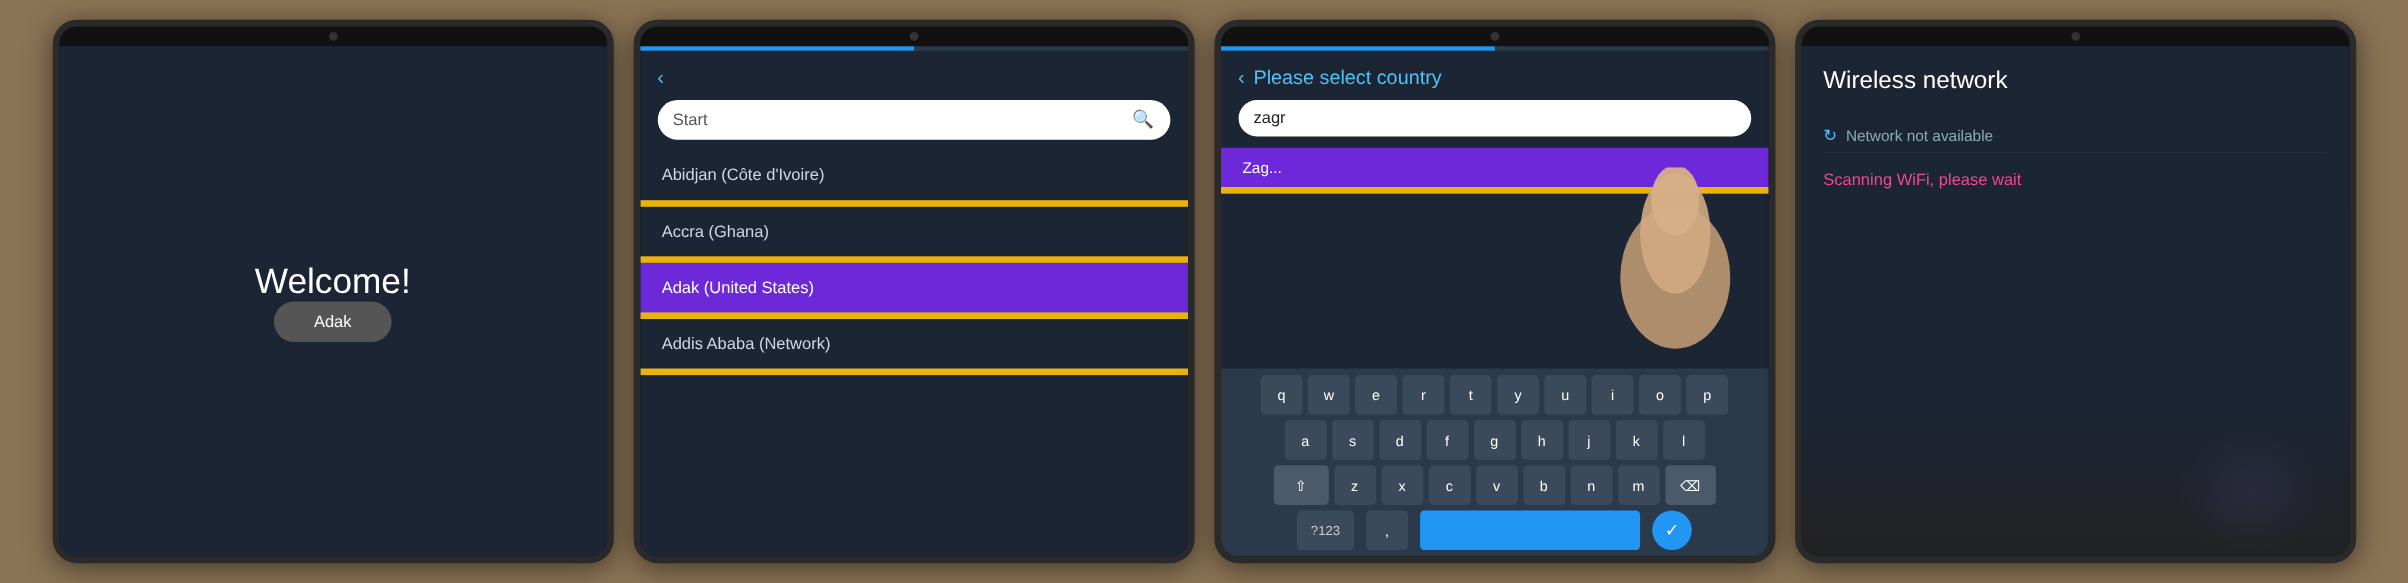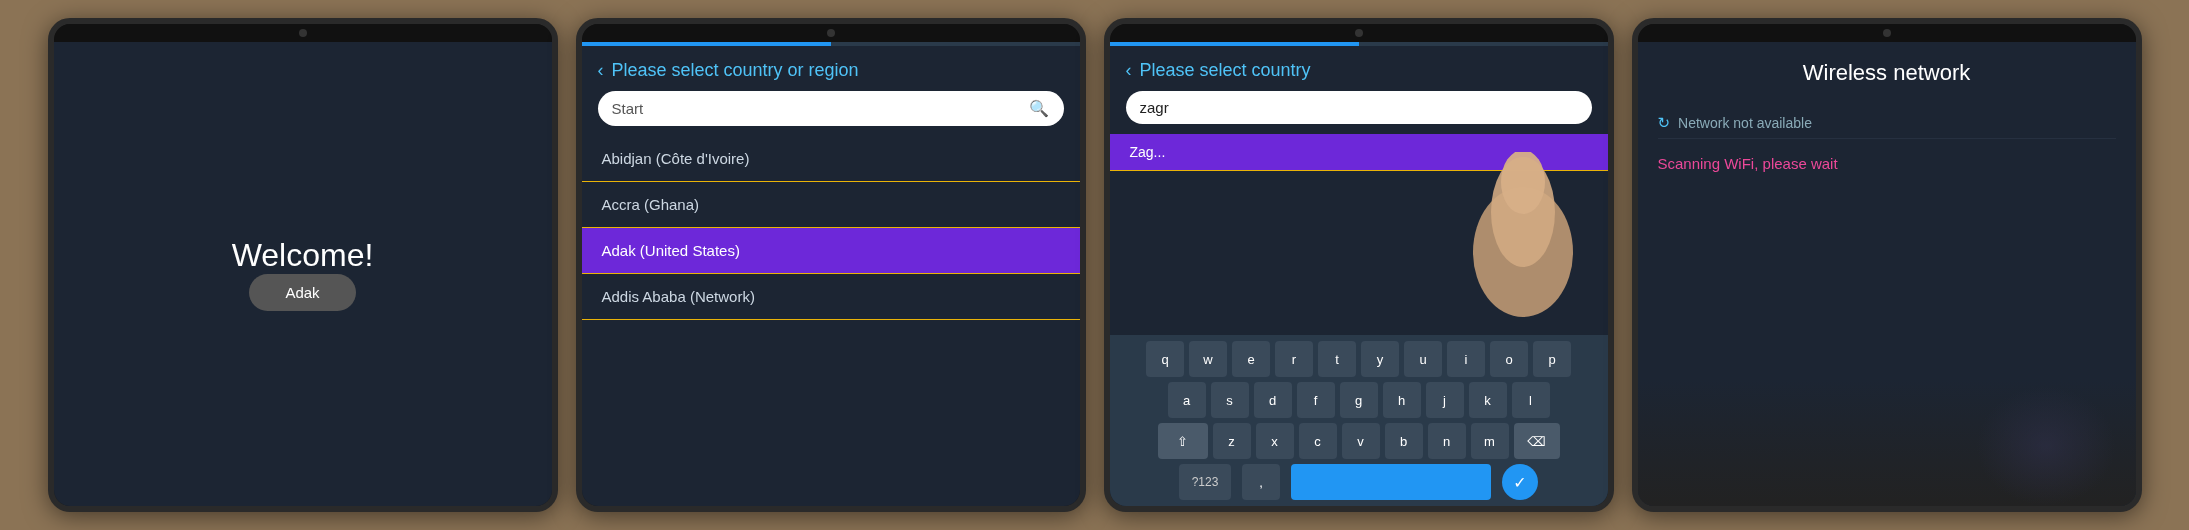--- a/index.html
+++ b/index.html
@@ -128,21 +128,21 @@
       font-size: 16px;
     }
     .country-list {
       flex: 1;
       overflow: hidden;
     }
     .country-item {
       padding: 14px 20px;
       color: #cdd8e3;
       font-size: 15px;
-      border-bottom: 1px solid #eab308;
+      border-bottom: 6px solid #eab308;
     }
     .country-item.selected {
       background: #6d28d9;
       color: #fff;
       font-weight: 500;
     }
 
     
     .screen-search-keyboard {
       background: #1c2533;
@@ -238,21 +238,20 @@
     
     .screen-wireless {
       background: #1c2533;
       display: flex;
       flex-direction: column;
       height: 100%;
       padding: 0;
     }
     .wireless-header {
       padding: 18px 20px 8px;
-      text-align: center;
     }
     .wireless-title {
       color: #fff;
       font-size: 22px;
       font-weight: 500;
       margin-bottom: 14px;
     }
     .network-status-row {
       display: flex;
       align-items: center;
@@ -306,21 +305,20 @@
 <div class="tablet-wrapper">
   <div class="tablet-top-bar">
     <div class="tablet-camera"></div>
   </div>
   <div class="tablet-screen screen-country">
     <div class="progress-bar-top">
       <div class="progress-bar-fill"></div>
     </div>
     <div class="screen-header">
       <span class="back-icon">‹</span>
-      <span class="screen-title">Please select country or region</span>
     </div>
     <div class="search-box">
       <span class="search-input-display">Start</span>
       <span class="search-icon-svg">🔍</span>
     </div>
     <div class="country-list">
       <div class="country-item">Abidjan (Côte d'Ivoire)</div>
       <div class="country-item">Accra (Ghana)</div>
       <div class="country-item selected">Adak (United States)</div>
       <div class="country-item">Addis Ababa (Network)</div>

